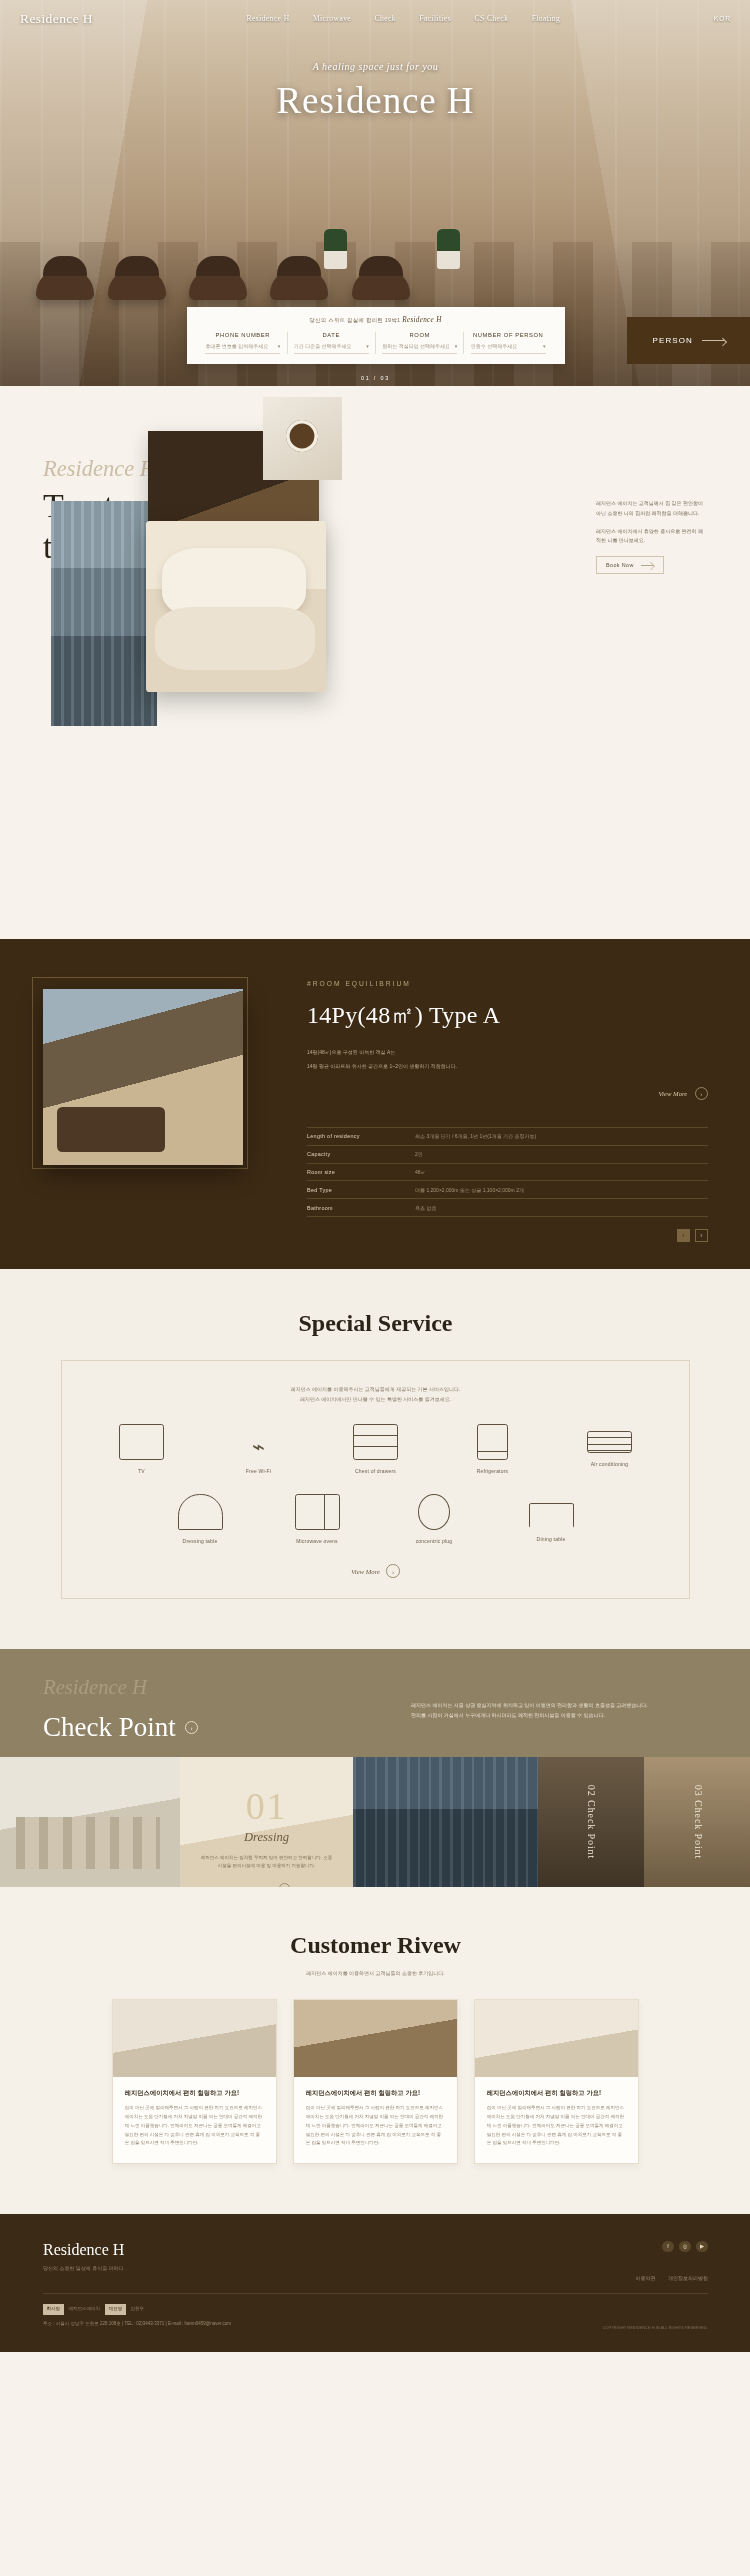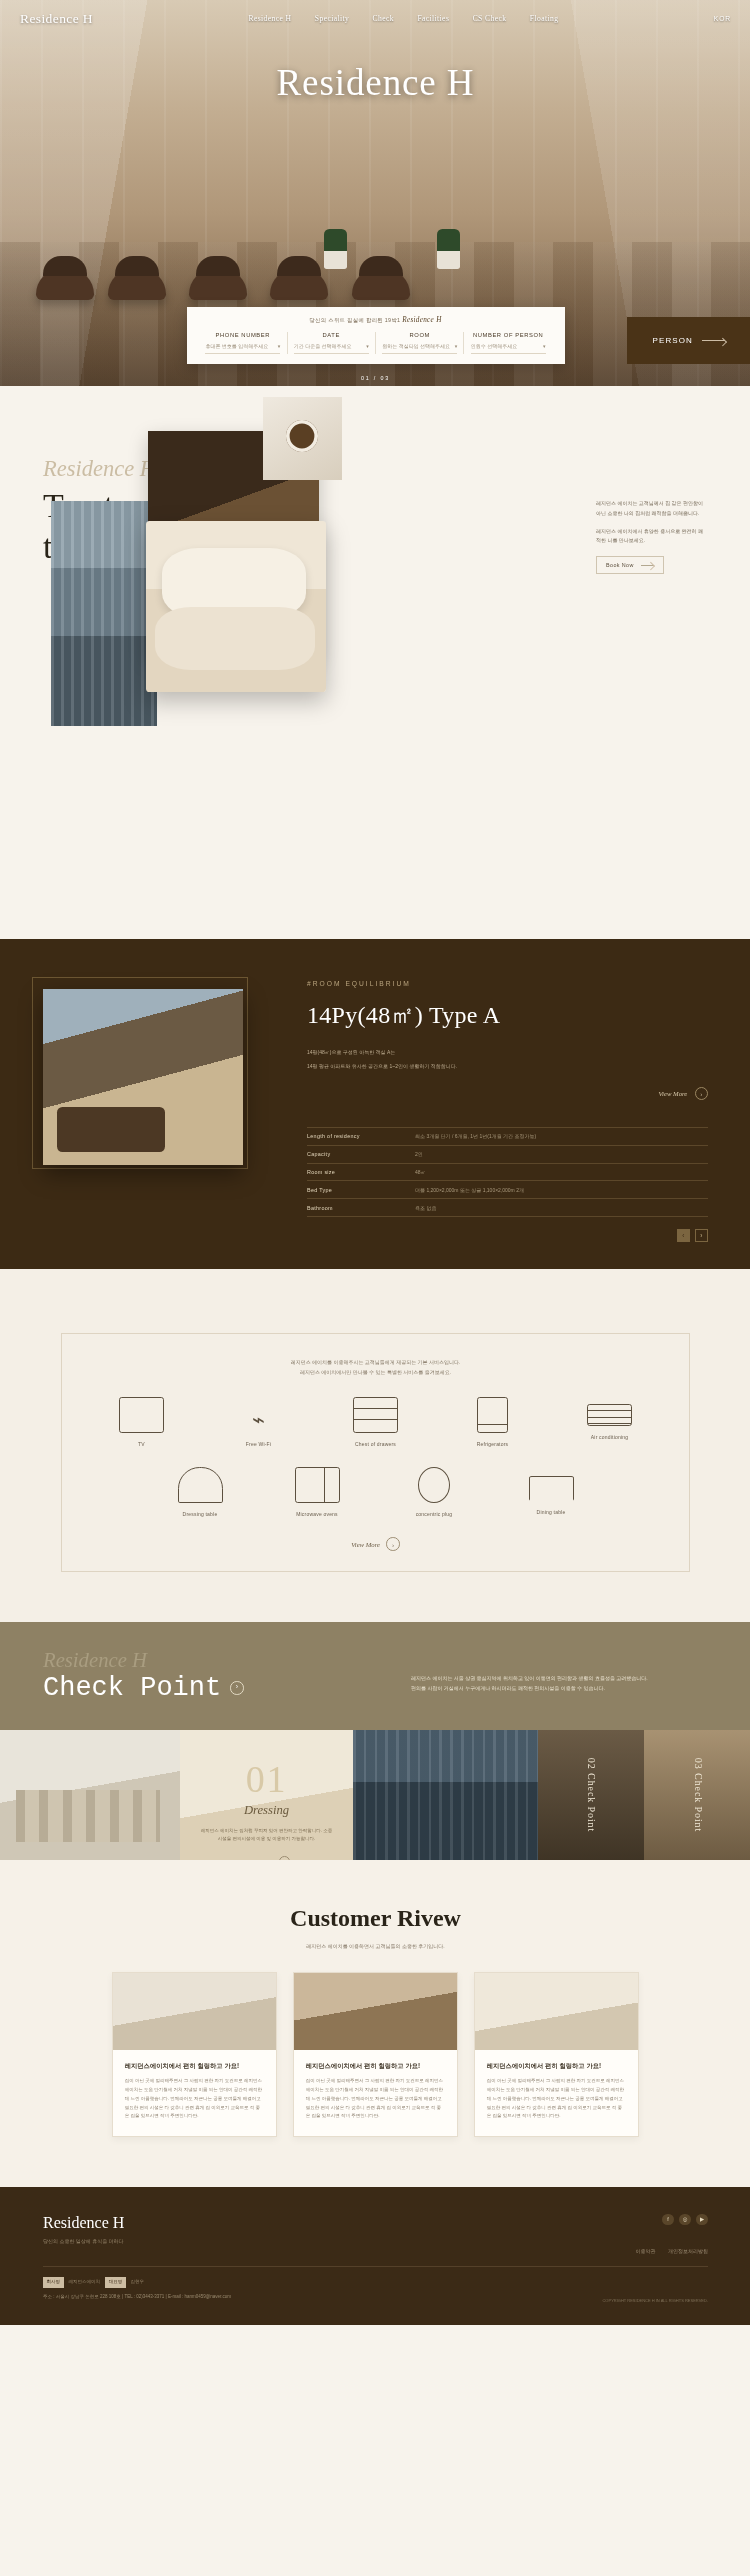--- a/index.html
+++ b/index.html
@@ -246,22 +246,22 @@
   .circle-arrow.dark{ border-color:#9c8d73; color:#6b5c45;}
 
   
   .sec-check{ background:#8e8164; position:relative; padding:31px 0 0; }
   .check-head{ padding:0 43px; position:relative; height:77px;}
   .check-kicker{
     font-family:"Liberation Serif", serif; font-style:italic; font-size:20.7px;
     color:#a99d80; position:absolute; left:43px; top:-3.6px;
   }
   .check-title{
-    font-family:Liberation Mono, monospace; font-size:27px; color:#fff;
-    position:absolute; left:43px; top:20px; display:flex; align-items:center; gap:9px;
+    font-family:Liberation Serif, serif; font-size:27px; color:#fff;
+    position:absolute; left:43px; top:32px; display:flex; align-items:center; gap:9px;
   }
   .circle-arrow.light{ border-color:#e4dcc6; color:#fff;}
   .check-desc{
     position:absolute; right:43px; top:21.6px; width:297px;
     font-size:5px; line-height:1.9; color:#efe8d6;
   }
   .check-grid{ display:flex; height:130px; }
   .cg{ position:relative; overflow:hidden; }
   .cg1{ width:180px; background:linear-gradient(170deg,#e8e4da 0 45%, #cfc7b6 45% 100%); }
   .cg1:after{content:"";position:absolute;left:16px;bottom:18px;width:144px;height:52px;background:repeating-linear-gradient(90deg,#b7ac96 0 9px,#cfc5b0 9px 23.4px);}
@@ -325,30 +325,31 @@
     <div class="chair" style="left:270px;"></div>
     <div class="chair" style="left:352px;"></div>
     <div class="plant" style="left:324px; bottom:31px;"></div>
     <div class="plant" style="left:437px; bottom:31px;"></div>
   </div>
 
   <nav class="topnav">
     <div class="logo">Residence H</div>
     <div class="nav-links">
       <a href="#">Residence H</a>
-      <a href="#">Speciality</a>
+      <a href="#">Microwave</a>
       <a href="#">Check</a>
       <a href="#">Facilities</a>
       <a href="#">CS Check</a>
       <a href="#">Floating</a>
     </div>
     <div class="nav-right">KOR</div>
   </nav>
 
   <div class="hero-center">
+    <div class="hero-sub serif">A healing space just for you</div>
     <div class="hero-title">Residence H</div>
   </div>
 
   <div class="resv">
     <div class="resv-box">
       <div class="resv-top">
         <span>당신의 스위트 침실에 합리된 19박1</span>
         <em class="serif">Residence H</em>
       </div>
       <div class="resv-cols">
@@ -454,20 +455,21 @@
     </div>
   </div>
 
   <div class="room-nav">
     <div class="on">‹</div>
     <div>›</div>
   </div>
 </section>
 
 <section class="sec-special">
+  <h2 class="sp-title">Special Service</h2>
   <div class="sp-panel">
     <div class="sp-desc">
       <div>레지던스 에이치를 이용해주시는 고객님들에게 제공되는 기본 서비스입니다.</div>
       <div>레지던스 에이치에서만 만나볼 수 있는 특별한 서비스를 즐겨보세요.</div>
     </div>
 
     <div class="sp-row">
       <div class="sp-item">
         <div class="sp-ic"></div>
         <div class="sp-lbl">TV</div>

